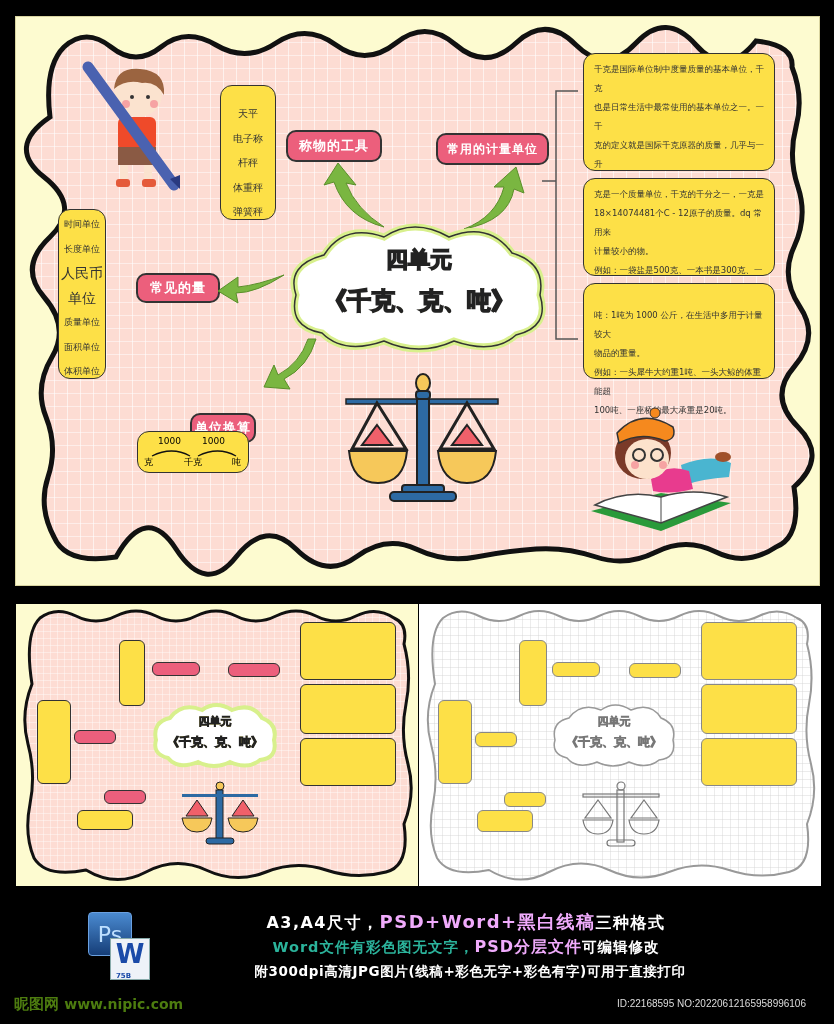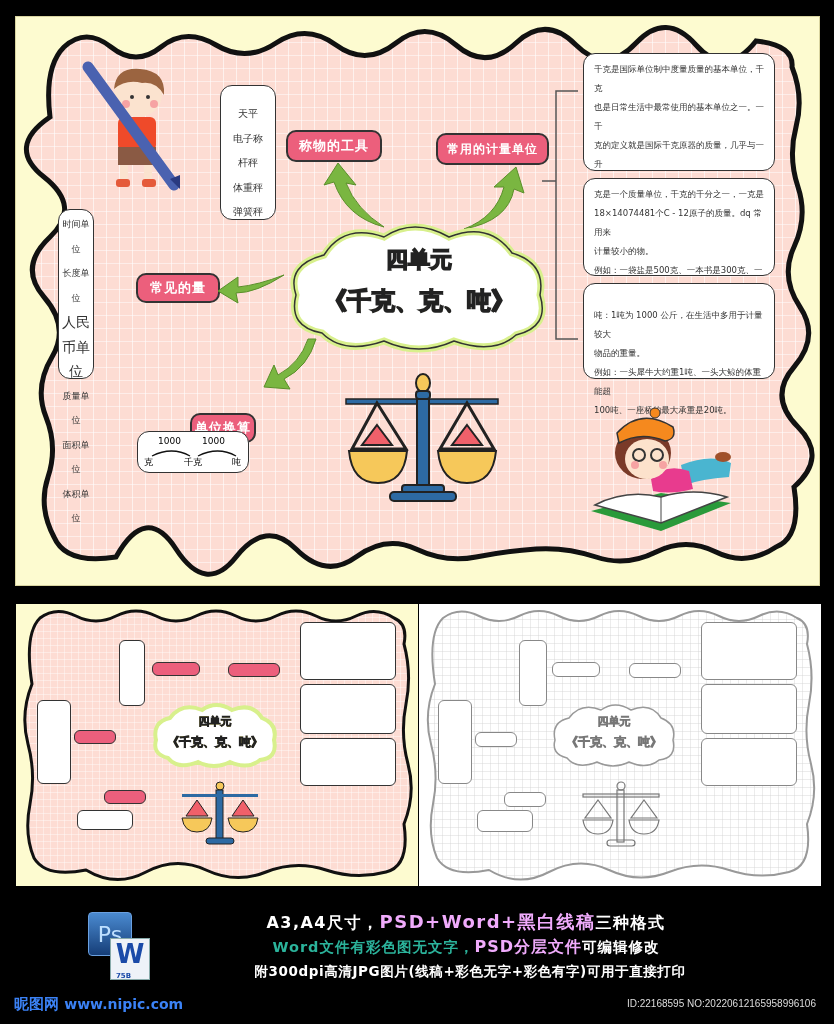--- a/index.html
+++ b/index.html
@@ -1,19 +1,19 @@
 <!DOCTYPE html>
 <html><head>
 <meta charset="utf-8">
 <style>
 *{box-sizing:border-box;margin:0;padding:0}
 body{width:834px;height:1024px;background:#000;position:relative;overflow:hidden;font-family:"DejaVu Sans",sans-serif}
 .abs{position:absolute}
 .poster{left:15px;top:16px;width:805px;height:570px;background:#fdfbd0;border:1px solid #d9d4a0}
-.box{background:#ffffff;border:1.5px solid #333;border-radius:12px}
+.box{background:#fde047;border:1.5px solid #333;border-radius:12px}
 .pill{background:#ec5f7c;border:2px solid #333;border-radius:10px;color:#fff;font-weight:bold;display:flex;align-items:center;justify-content:center;font-size:13px;letter-spacing:1px}
 .list-item{font-size:10px;color:#333;text-align:center;line-height:24.5px}
 .info{font-size:8.5px;color:#333;line-height:19px;padding:6px 10px}
 .cloud-title{color:#ffe400;font-weight:bold;-webkit-text-stroke:1.5px #222;text-align:center}
 .thumb{width:402px;height:282px;top:604px}
 .bottom-line{color:#fff;font-weight:bold;text-align:center;white-space:nowrap}
 .orange{color:#f0abfc}
 .teal{color:#2bb39b}
 </style>
 </head>
@@ -66,21 +66,21 @@
 
   <svg class="abs" style="left:0;top:0" width="805" height="570">
     <g fill="#7ab641" stroke="#5a8f2a" stroke-width="1">
       <path d="M368 210 Q330 200 318 165 L308 168 L322 146 L340 168 L330 166 Q340 192 368 210Z"></path>
       <path d="M448 212 Q480 200 488 170 L478 170 L500 150 L508 176 L498 172 Q492 204 448 212Z"></path>
       <path d="M268 258 Q240 276 220 276 L222 286 L202 274 L222 260 L222 270 Q242 268 268 258Z"></path>
       <path d="M300 322 Q292 350 268 362 L274 372 L248 370 L258 348 L262 358 Q284 346 292 322Z"></path>
     </g>
   </svg>
 
-  <div class="abs box" style="left:42px;top:192px;width:36px;height:170px;padding-top:2px">
+  <div class="abs box" style="left:42px;top:192px;width:48px;height:170px;padding-top:2px">
     <div class="list-item" style="font-size:9px">时间单位</div>
     <div class="list-item" style="font-size:9px">长度单位</div>
     <div class="list-item" style="font-size:14px">人民币单位</div>
     <div class="list-item" style="font-size:9px">质量单位</div>
     <div class="list-item" style="font-size:9px">面积单位</div>
     <div class="list-item" style="font-size:9px">体积单位</div>
   </div>
 
   <svg class="abs" style="left:268px;top:198px" width="270" height="140">
     <path d="M40 40 Q60 8 100 22 Q130 2 165 22 Q205 6 228 38 Q262 48 256 80 Q266 112 232 120 Q210 140 170 126 Q135 142 100 126 Q60 140 38 118 Q4 112 12 80 Q2 50 40 40Z" fill="#fff" stroke="#d8f08c" stroke-width="7"></path>
@@ -245,17 +245,17 @@
   <div class="abs" style="left:28px;top:64px;font-size:7px;color:#1a4aa8;font-weight:bold">75B</div>
 </div>
 <div class="abs bottom-line" style="left:186px;top:910px;width:560px;font-size:16px;letter-spacing:1.5px">
   <span>A3,A4尺寸，</span><span class="orange" style="font-size:18px">PSD+Word+黑白线稿</span><span>三种格式</span>
 </div>
 <div class="abs bottom-line" style="left:186px;top:937px;width:560px;font-size:14.5px;letter-spacing:1px">
   <span class="teal">Word文件有彩色图无文字，</span><span class="orange" style="font-size:16px">PSD分层文件</span><span>可编辑修改</span>
 </div>
 <div class="abs bottom-line" style="left:160px;top:963px;width:620px;font-size:13.5px;letter-spacing:0.6px">附300dpi高清JPG图片(线稿+彩色无字+彩色有字)可用于直接打印</div>
 
-<div class="abs" style="left:14px;top:995px;color:#3b82f6;font-size:15px;font-weight:bold;white-space:nowrap">
+<div class="abs" style="left:14px;top:995px;color:#4d7c0f;font-size:15px;font-weight:bold;white-space:nowrap">
   <span>昵图网</span>
   <span style="font-size:14px">www.nipic.com</span>
 </div>
-<div class="abs" style="right:18px;top:998px;color:#ddd;font-size:10px;white-space:nowrap;font-family:'Liberation Sans',sans-serif">ID:22168595 NO:20220612165958996106</div>
+<div class="abs" style="right:28px;top:998px;color:#ddd;font-size:10px;white-space:nowrap;font-family:'Liberation Sans',sans-serif">ID:22168595 NO:20220612165958996106</div>
 
 </body></html>

